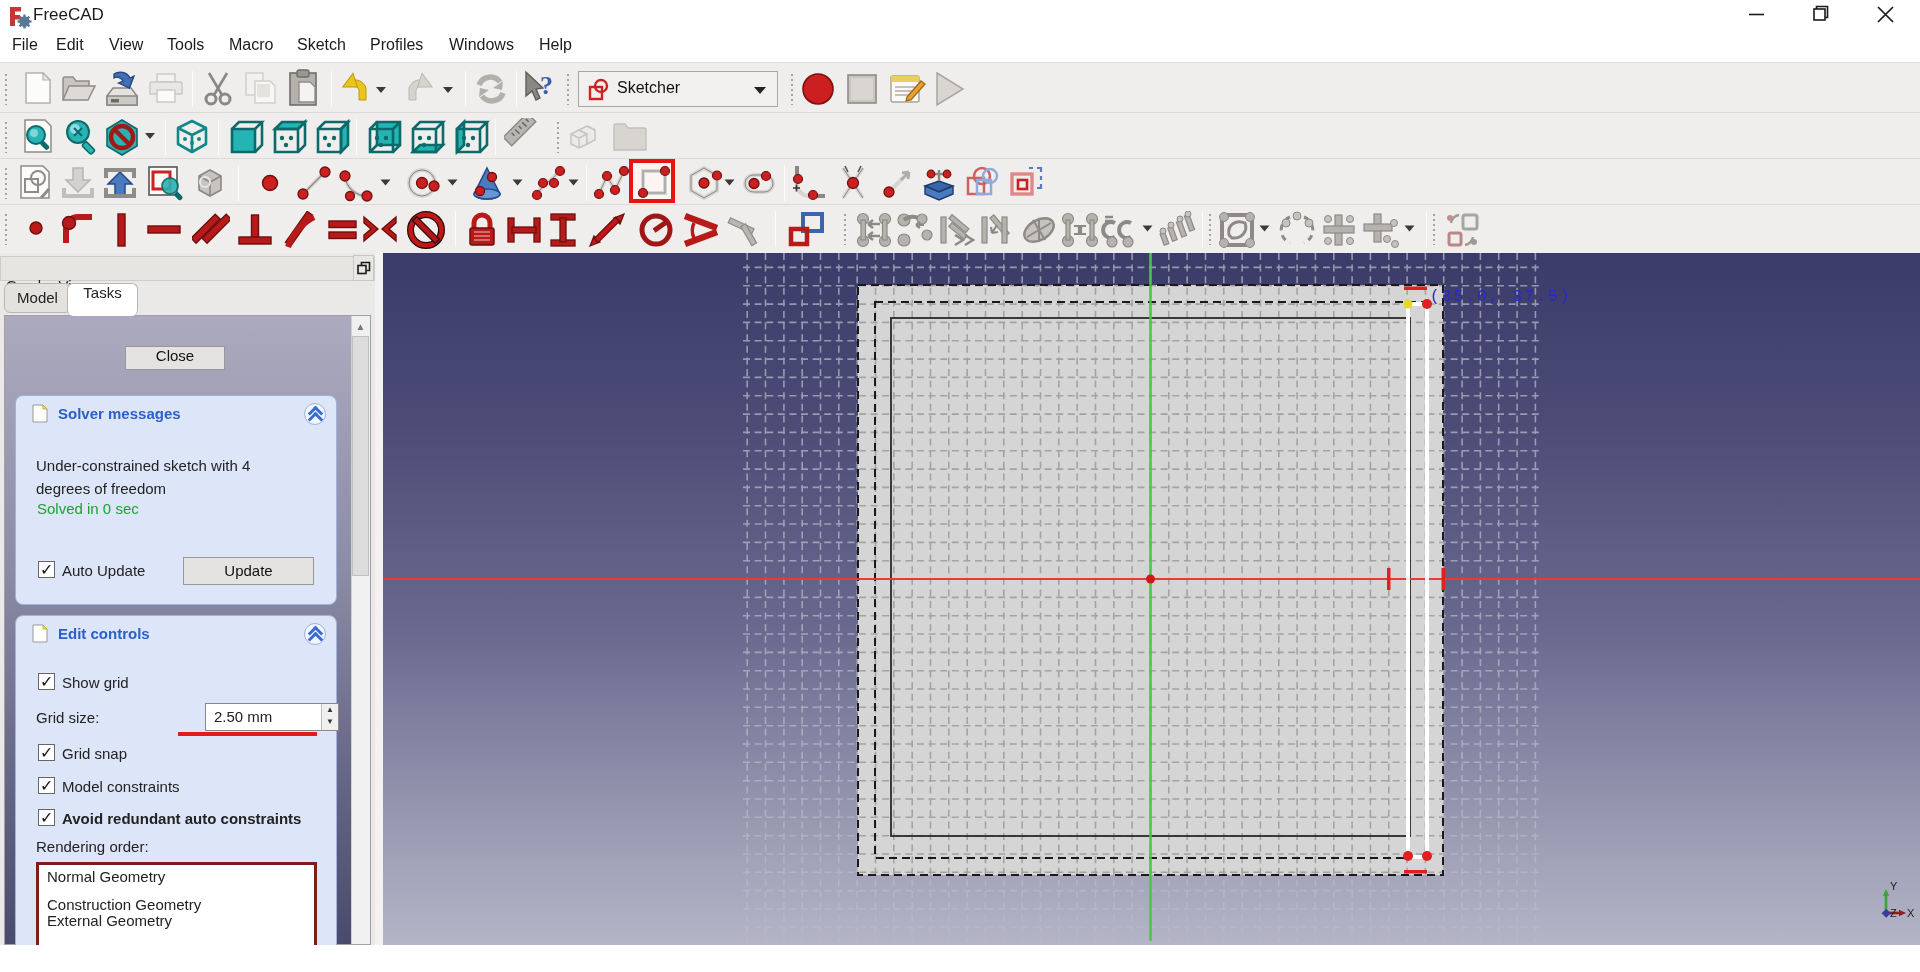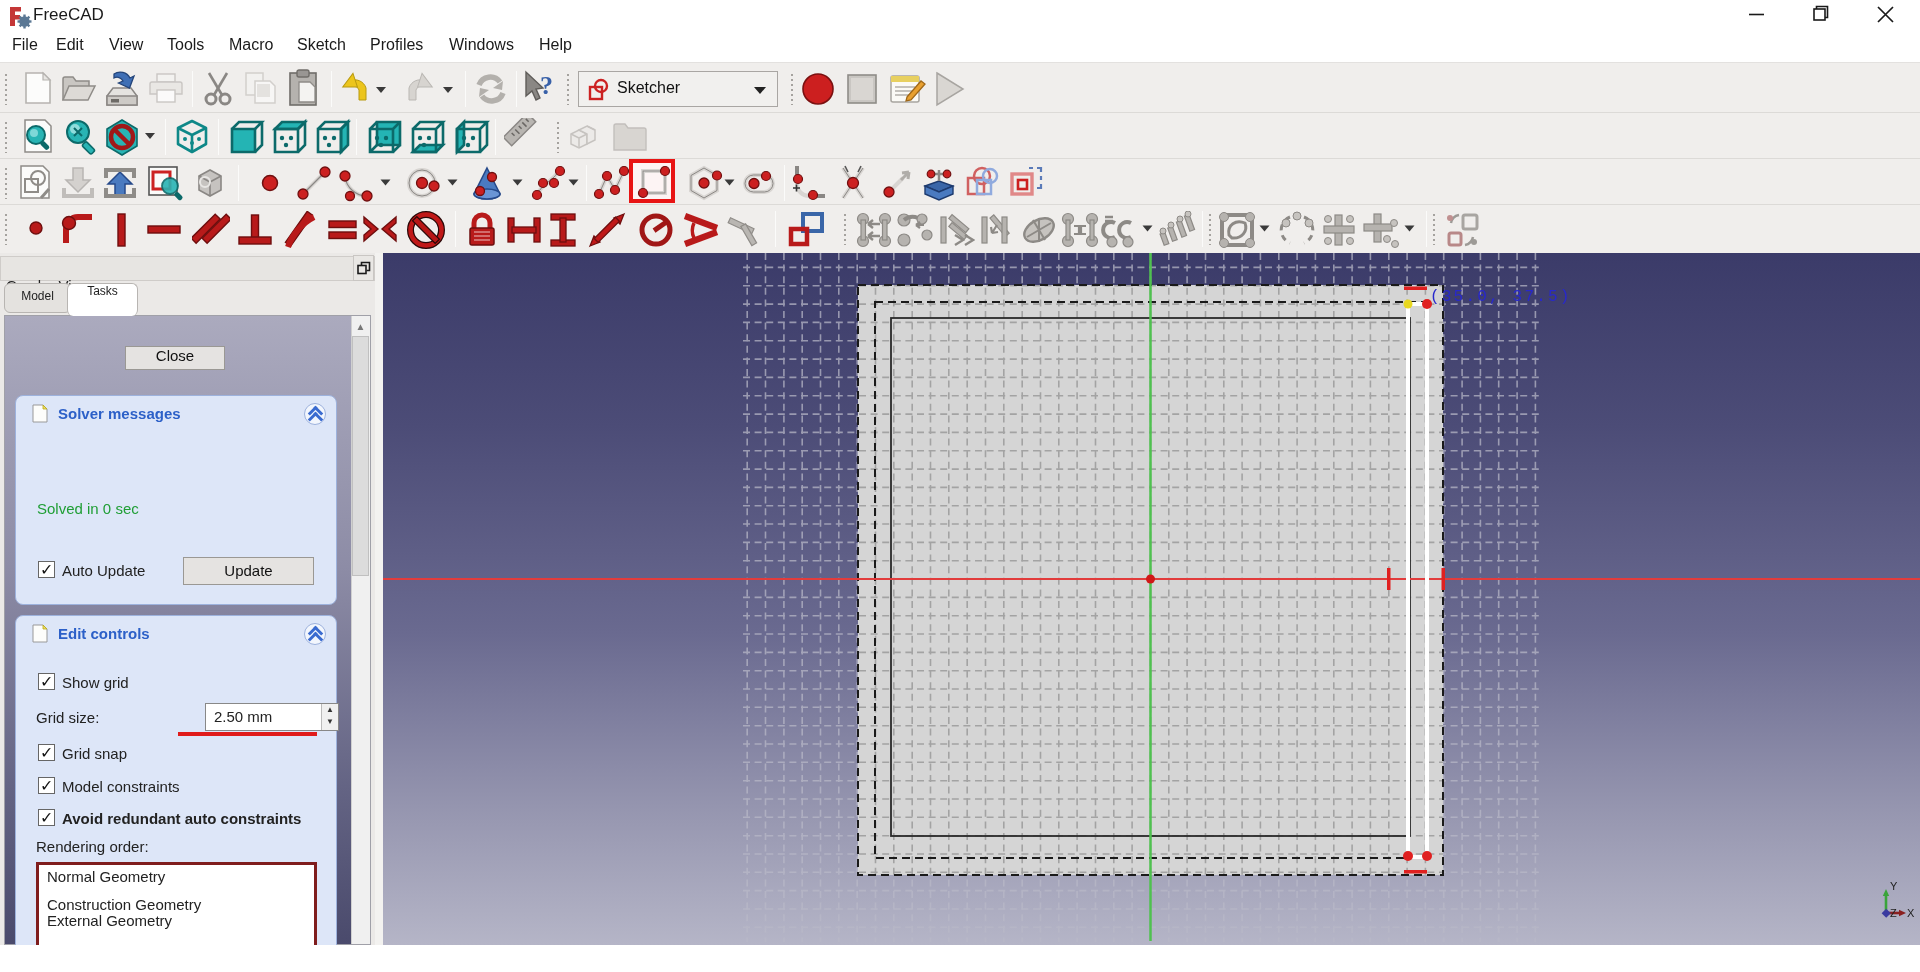--- a/index.html
+++ b/index.html
@@ -27,21 +27,21 @@
 .sep { position:absolute; width:1px; background:#c4c1be; border-right:1px solid #fbfbfa; }
 .grip { position:absolute; width:4px; background-image:radial-gradient(circle at 2px 2px, #a5a29e 1.1px, transparent 1.3px);
   background-size:4px 5px; }
 .ticon { position:absolute; }
 
 
 #panel { position:absolute; left:0; top:253px; width:375px; height:692px; background:#ebe9e7; }
 #pvtitle { position:absolute; left:0; top:3px; width:375px; height:25px; background:#e7e5e2;
   border:1px solid #cfccc9; font-size:15px; color:#222; padding:20px 0 0 5px; }
 #splitter { position:absolute; left:375px; top:253px; width:8px; height:692px; background:#f3f2f0; }
-.tab { position:absolute; top:30px; height:30px; font-size:12px; color:#222; text-align:center;border-radius:6px; }
+.tab { position:absolute; top:30px; height:30px; font-size:15px; color:#222; text-align:center;border-radius:6px; }
 #tabmodel { left:4px; width:67px; background:#e4e2df; border:1px solid #b8b5b2; padding-top:5px; }
 #tabtasks { left:67px; width:71px; height:33px; background:#ffffff; border:1px solid #b8b5b2; border-bottom:none; z-index:3;}
 #pcontent { position:absolute; left:4px; top:62px; width:367px; height:630px;
   border:1px solid #a0a0a8; background:linear-gradient(180deg,#abaabe 0%, #8d8ca6 40%, #646484 75%, #4a4a6c 100%); }
 #pscroll { position:absolute; right:0px; top:0px; width:19px; height:628px; background:#f0f0f0; border-left:1px solid #d0d0d0;}
 #pthumb { position:absolute; right:1px; top:20px; width:17px; height:240px; background:#dcdcdc; border:1px solid #c0c0c0;}
 #parrow { position:absolute; right:1px; top:0px; width:17px; height:19px; background:#f0f0f0; color:#777; font-size:10px; text-align:center; padding-top:5px;}
 
 
 .gbox { position:absolute; left:10px; width:322px; background:#dde6f8;
@@ -786,20 +786,21 @@
       </div>
       <div class="btn" id="closebtn" style="left:120px;top:30px;width:100px;height:24px;padding-top:0;">Close</div>
 
       <div class="gbox" id="solverbox" style="top:79px;height:210px;">
         <svg class="ghead-ico" viewBox="0 0 16 19">
           <path d="M1 1 h10 l4 4 v13 h-14 Z" fill="#fdfdfb" stroke="#999" stroke-width="1"></path>
           <path d="M11 1 l4 4 h-4 Z" fill="#f0e060" stroke="#b8a820" stroke-width="0.8"></path>
         </svg>
         <div class="ghead-t">Solver messages</div>
         <div class="gchev"></div>
+        <div class="lbl" style="left:20px;top:59px;width:262px;line-height:22.5px;">Under-constrained sketch with 4 degrees of freedom</div>
         <div class="lbl" style="left:21px;top:104px;color:#1f9e35;">Solved in 0 sec</div>
         <div class="cb" style="left:22px;top:165px;"></div>
         <div class="lbl" style="left:46px;top:166px;">Auto Update</div>
         <div class="btn" style="left:167px;top:161px;width:131px;height:28px;padding-top:4px;">Update</div>
       </div>
 
       <div class="gbox" id="editbox" style="top:299px;height:348px;">
         <svg class="ghead-ico" viewBox="0 0 16 19">
           <path d="M1 1 h10 l4 4 v13 h-14 Z" fill="#fdfdfb" stroke="#999" stroke-width="1"></path>
           <path d="M11 1 l4 4 h-4 Z" fill="#f0e060" stroke="#b8a820" stroke-width="0.8"></path>

